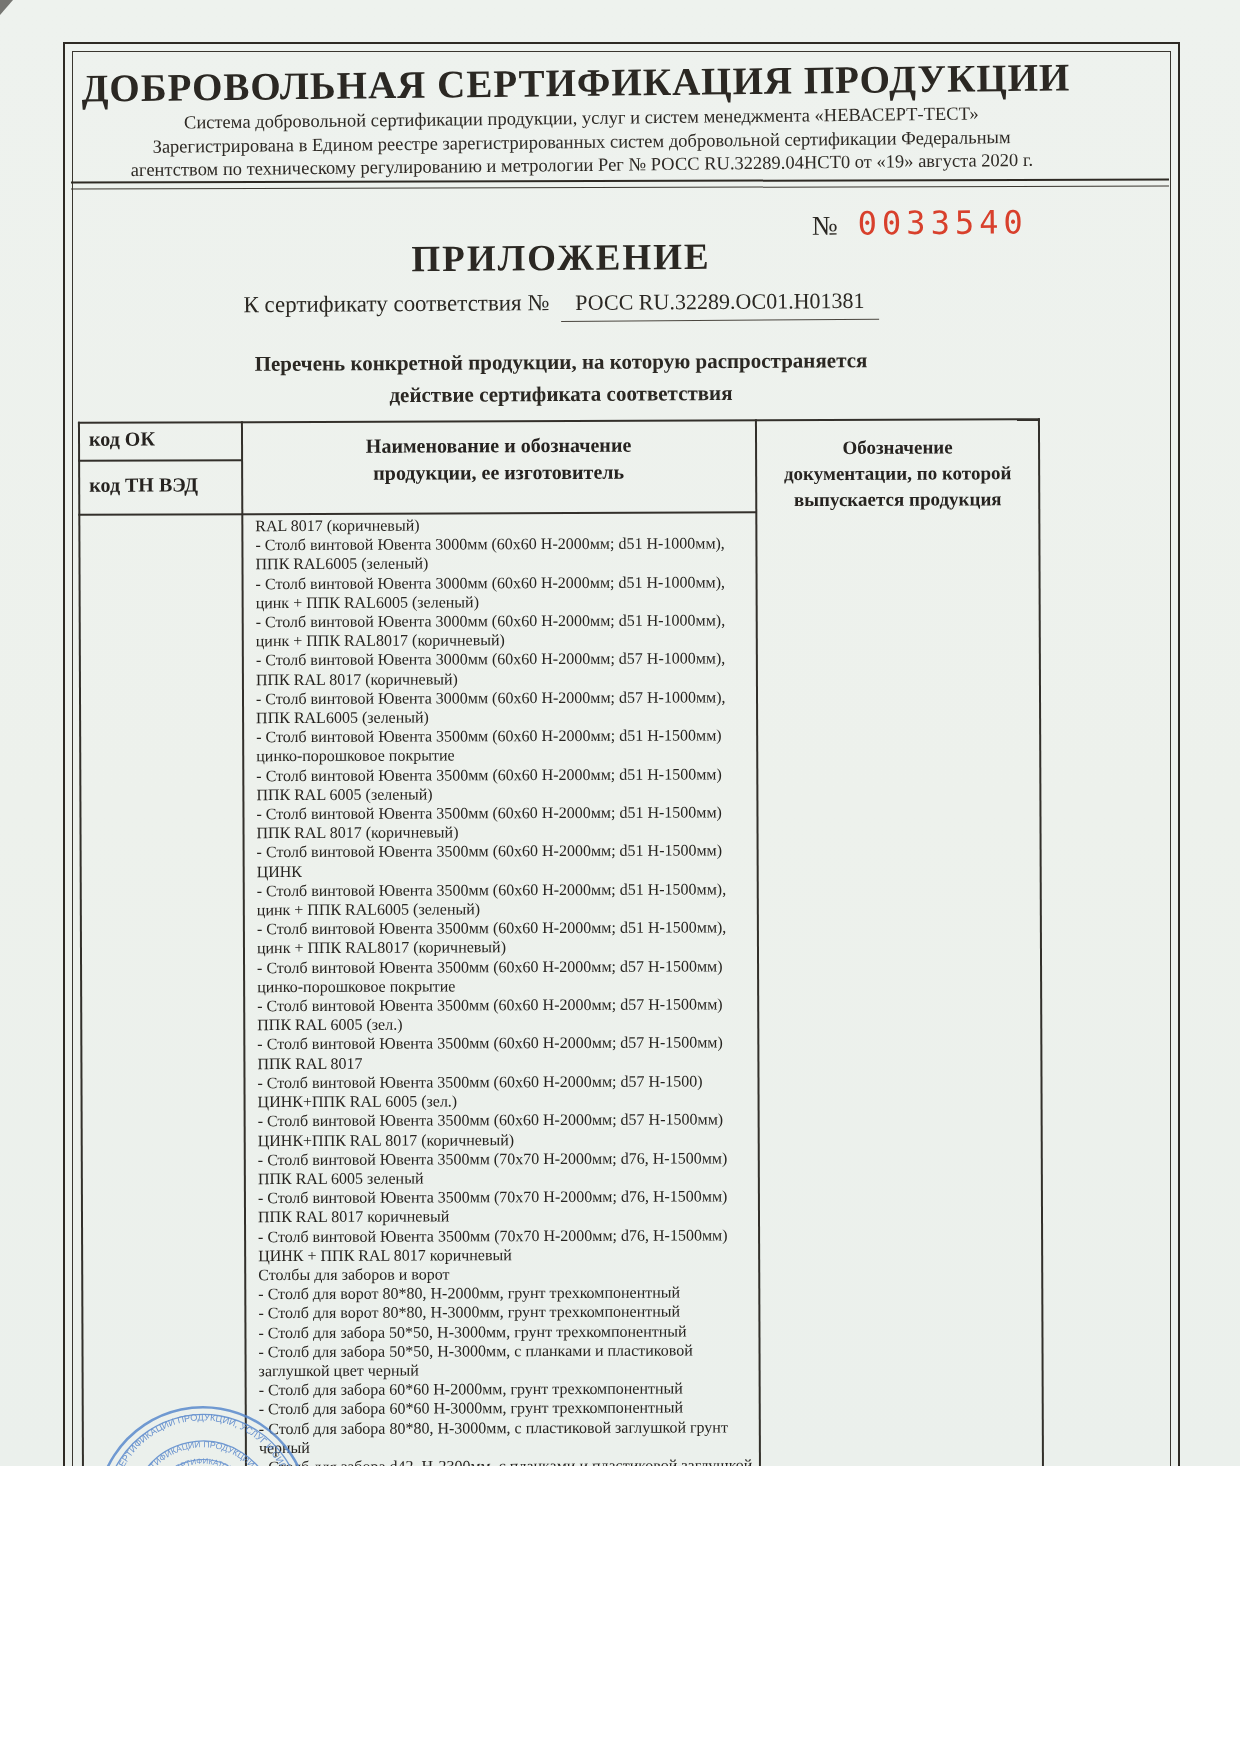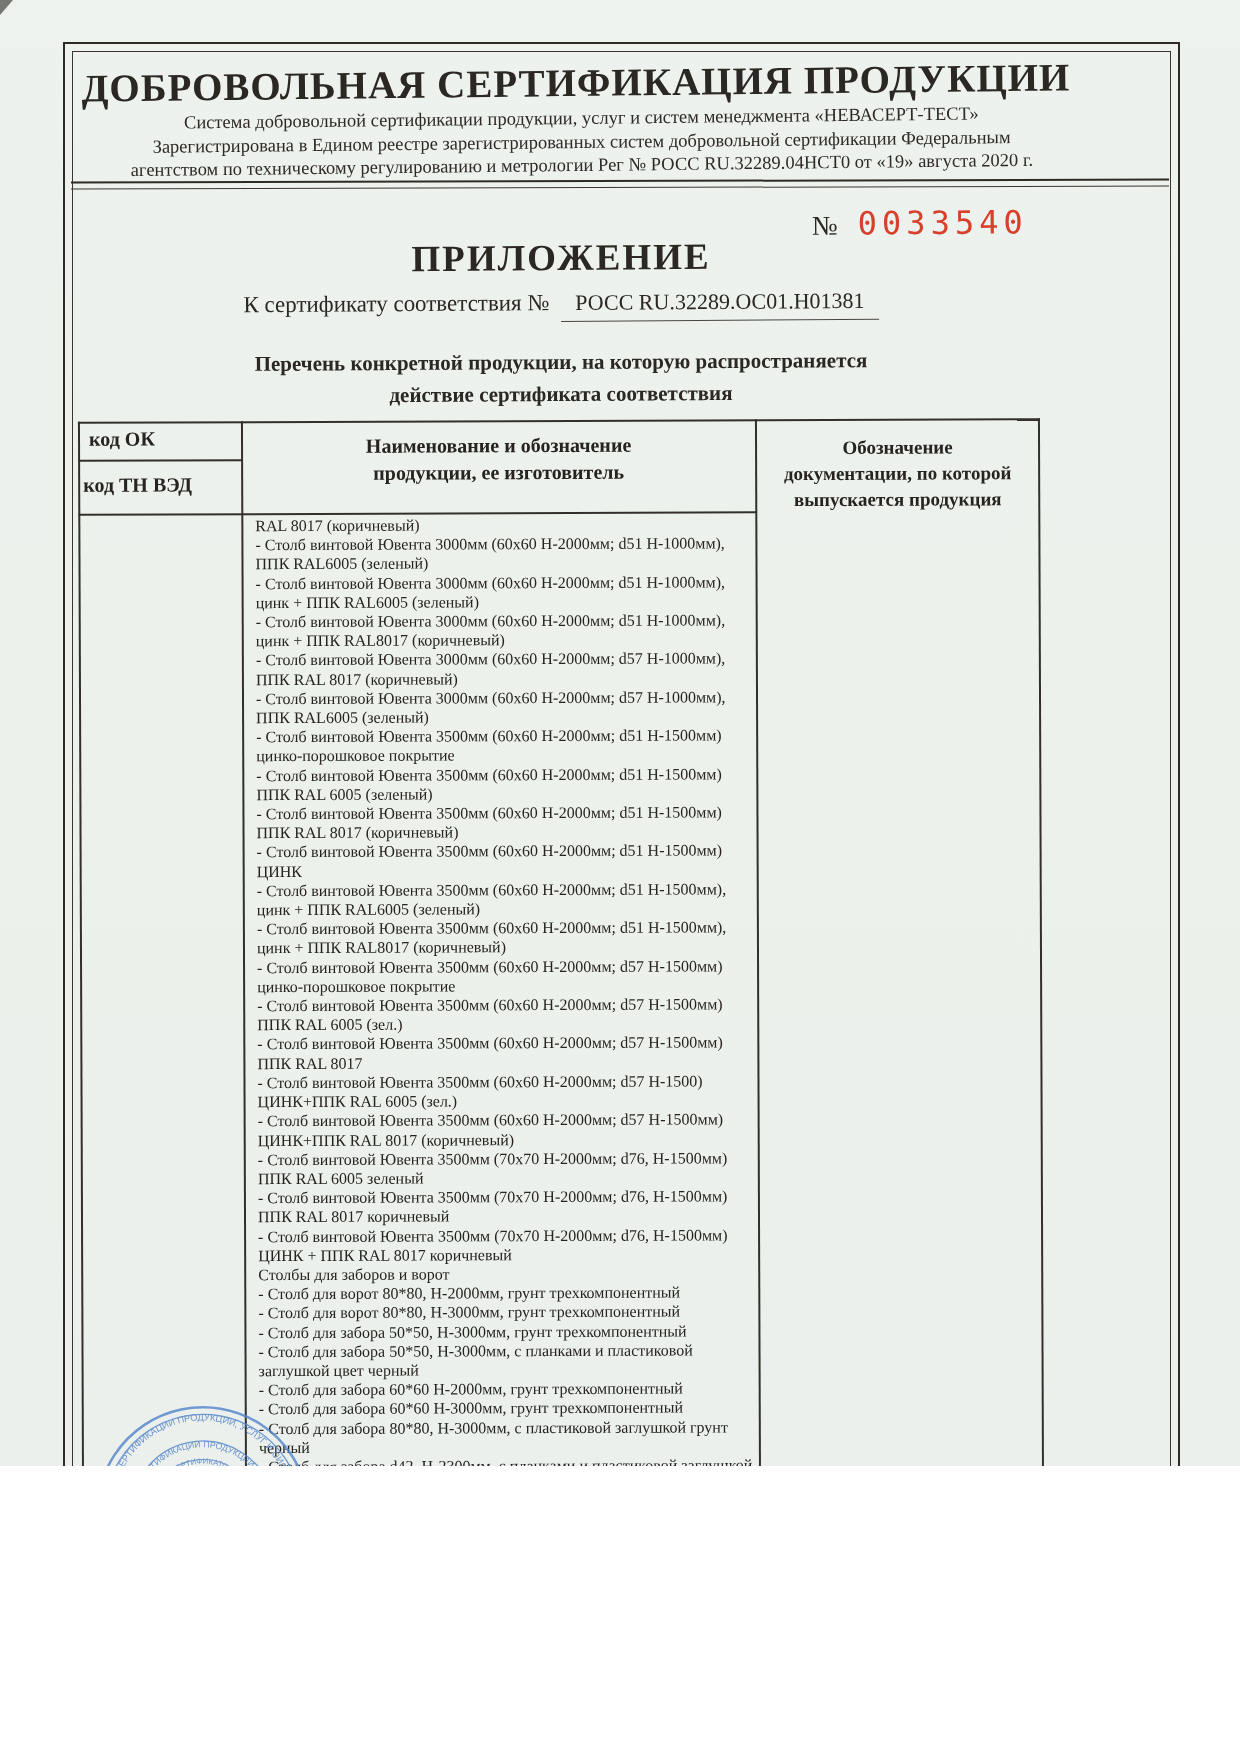--- a/index.html
+++ b/index.html
@@ -41,21 +41,21 @@
   .bline{position:absolute;background:#33302b;}
   .t-top{left:0;top:0;width:962px;height:2px;}
   .t-bottom{left:0;top:1068px;width:962px;height:2px;}
   .t-left{left:0;top:0;width:2px;height:1070px;}
   .t-right{left:960px;top:0;width:2px;height:1070px;}
   .t-v1{left:163px;top:0;width:1.5px;height:1070px;}
   .t-v2{left:677px;top:0;width:1.5px;height:1070px;}
   .t-hdiv-ok{left:0;top:38px;width:164px;height:1.5px;}
   .t-hdiv-row{left:0;top:92px;width:678px;height:1.5px;}
   .h-codeok{position:absolute;left:2px;top:6px;width:160px;font-size:20px;font-weight:bold;padding-left:9px;}
-  .h-tnved{position:absolute;left:2px;top:52px;width:160px;font-size:20px;font-weight:bold;padding-left:3px;}
+  .h-tnved{position:absolute;left:2px;top:52px;width:160px;font-size:20px;font-weight:bold;padding-left:9px;}
   .h-product{position:absolute;left:165px;top:12px;width:511px;text-align:center;
     font-size:20px;font-weight:bold;line-height:27px;}
   .h-docs{position:absolute;left:679px;top:16px;width:281px;text-align:center;
     font-size:19px;font-weight:bold;line-height:26px;}
   .body-cell{position:absolute;left:165px;top:95px;width:501px;height:972px;
     padding-left:12px;overflow:hidden;font-size:16px;line-height:19.2px;color:#272420;}
   .product-line{white-space:normal;}
   
   .sb{position:absolute;font-family:"Liberation Serif",serif;margin-top:20px;}
   .role{font-size:23px;font-weight:bold;color:#2b2823;}

